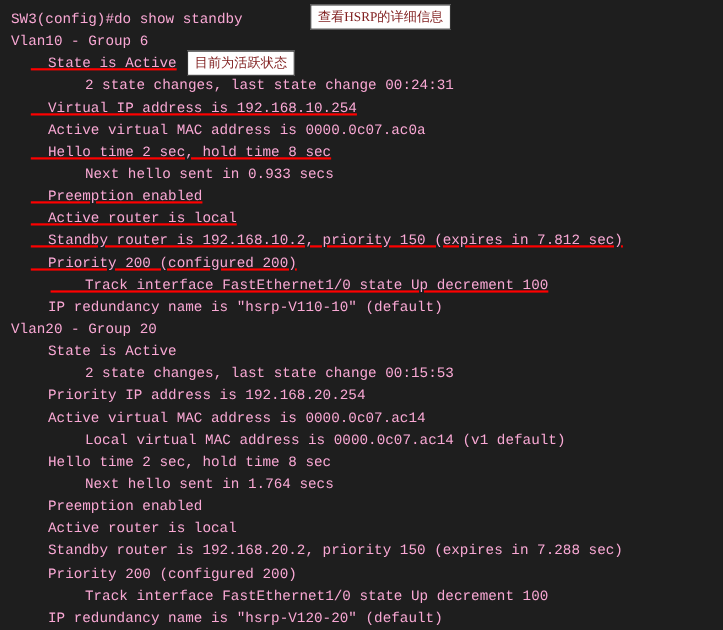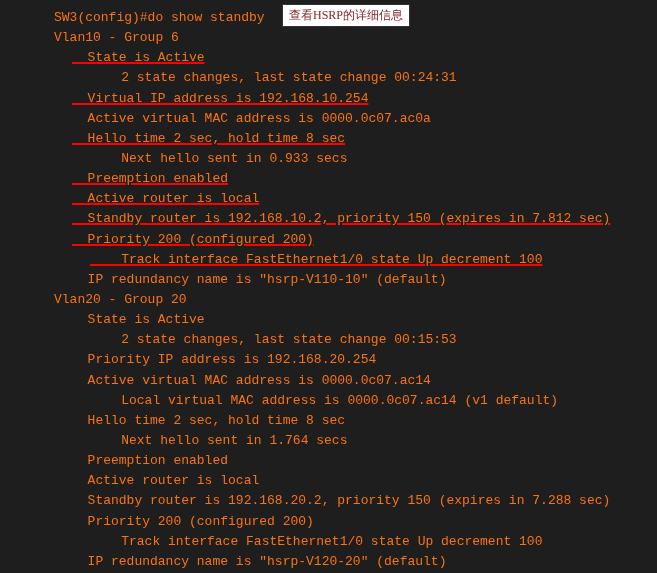--- a/index.html
+++ b/index.html
@@ -14,22 +14,21 @@
     }
     .terminal {
       background: #1e1e1e;
       padding: 8px 10px;
       position: relative;
       width: 657px;
     }
     .line {
       line-height: 1.55;
       white-space: pre;
-      color: #f97316;
-      margin-left: 44px;
+      color: #f9a8d4;
     }
     .underline-red {
       text-decoration: underline;
       text-decoration-color: red;
       text-decoration-thickness: 1.5px;
     }
     .annotation-box {
       position: absolute;
       background: white;
       border: 1.5px solid #333;
@@ -51,20 +50,21 @@
       left: 170px;
     }
   </style>
 </head>
 <body>
 
 <div class="terminal">
 
   <div class="annotation-box ann1">查看HSRP的详细信息</div>
 
+  <div class="annotation-box ann2">目前为活跃状态</div>
 
   <div id="lines-container">
       <div class="line">SW3(config)#do show standby</div>
       <div class="line">Vlan10 - Group 6</div>
       <div class="line" style="padding-left: 18px;"><span class="underline-red">  State is Active</span></div>
       <div class="line" style="padding-left: 36px;">    2 state changes, last state change 00:24:31</div>
       <div class="line" style="padding-left: 18px;"><span class="underline-red">  Virtual IP address is 192.168.10.254</span></div>
       <div class="line" style="padding-left: 18px;">  Active virtual MAC address is 0000.0c07.ac0a</div>
       <div class="line" style="padding-left: 18px;"><span class="underline-red">  Hello time 2 sec, hold time 8 sec</span></div>
       <div class="line" style="padding-left: 36px;">    Next hello sent in 0.933 secs</div>

